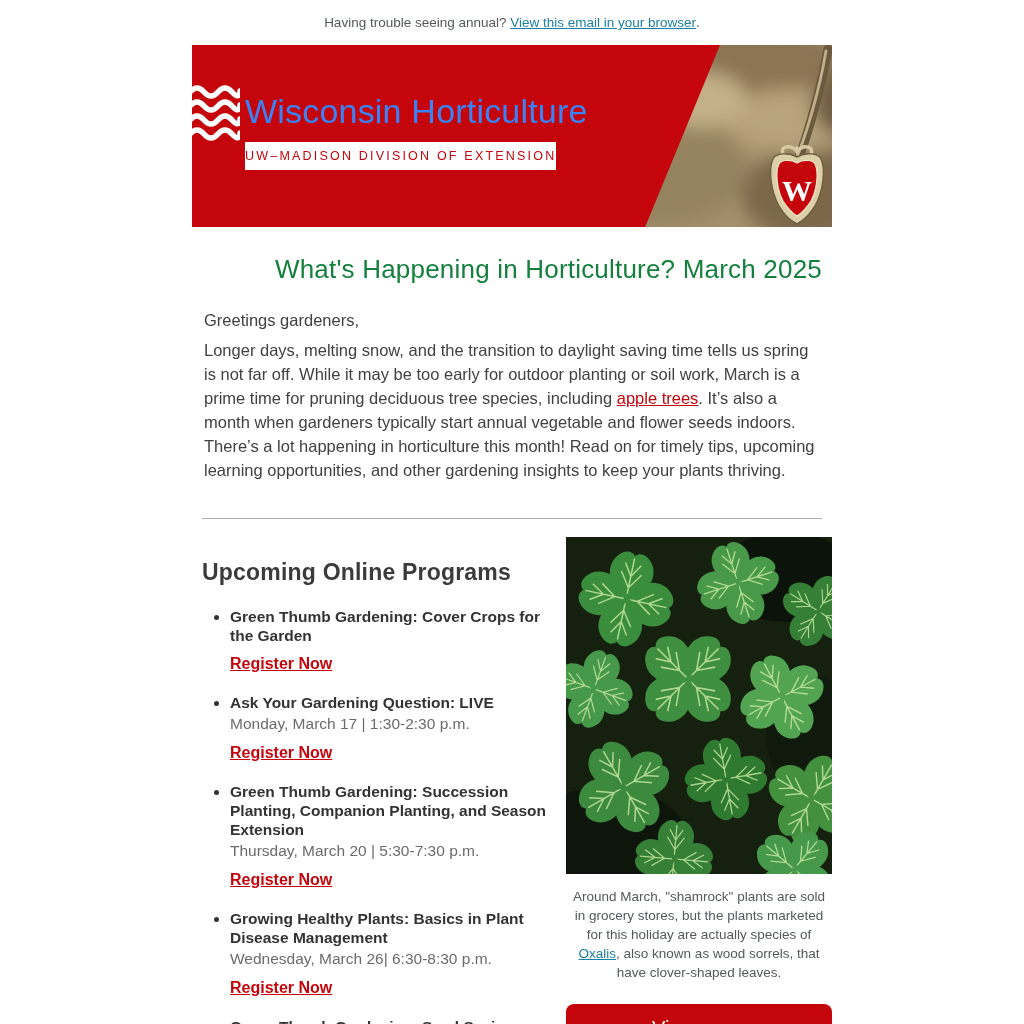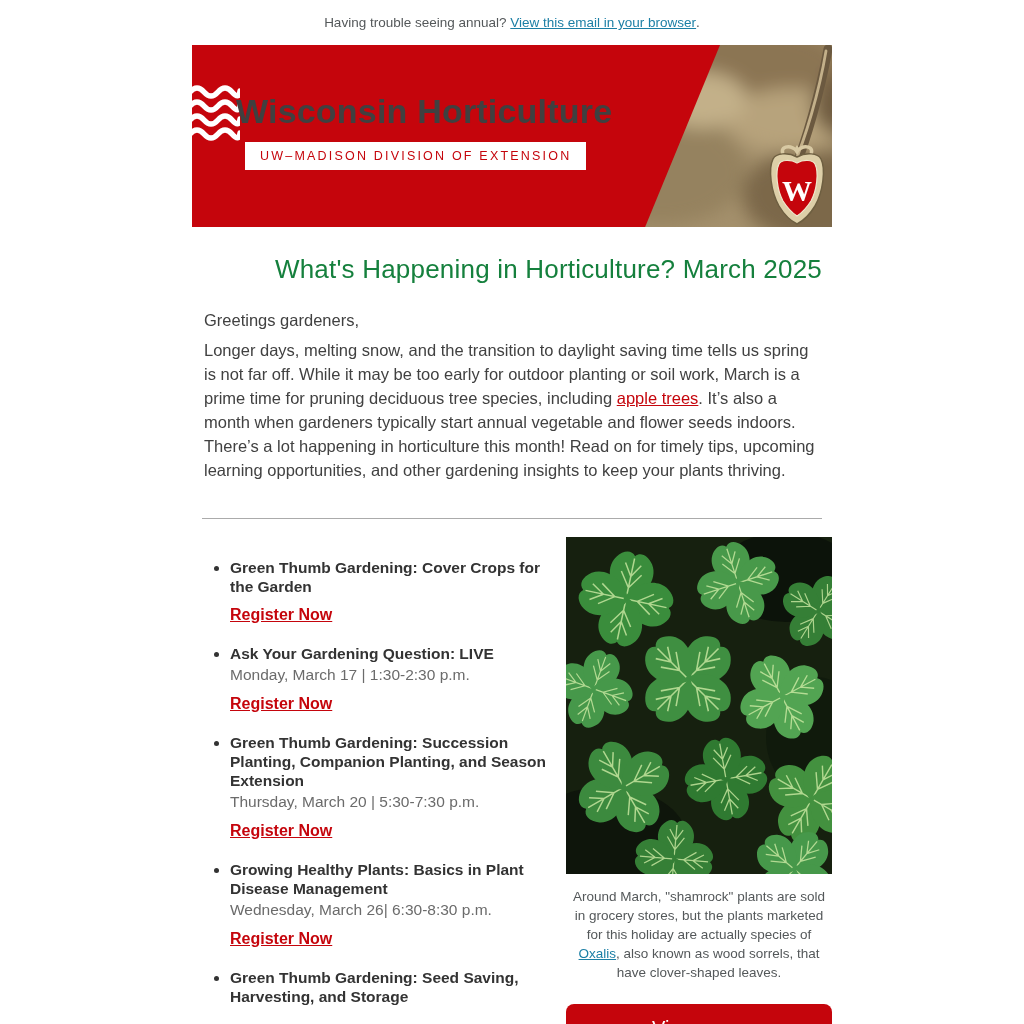--- a/index.html
+++ b/index.html
@@ -11,24 +11,24 @@
   .preheader { height:45px; display:flex; align-items:center; justify-content:center;
     font-size:13.5px; color:#54585a; }
   .preheader a { color:#1c7fa5; text-decoration:underline; cursor:pointer; }
 
   
   .banner { position:relative; height:182px; overflow:hidden; }
   .banner-photo { position:absolute; inset:0; }
   .banner-red { position:absolute; inset:0; background:#c5050c;
     clip-path:polygon(0 0, 82.5% 0, 70.8% 100%, 0 100%); }
   .waves { position:absolute; left:-4px; top:38px; }
-  .brand { position:absolute; left:44px; top:47px; color:#404040; font-size:34px;
-    font-weight:700; letter-spacing:0.2px; white-space:nowrap; }
+  .brand { position:absolute; left:53px; top:47px; color:#3b82f6; font-size:34px;
+    font-weight:400; letter-spacing:0.2px; white-space:nowrap; }
   .tagline-box { position:absolute; left:53px; top:97px; height:28px; background:#ffffff;
-    display:flex; align-items:center; padding:0 15px; }
+    display:flex; align-items:center; padding:0 0; }
   .tagline-box span { color:#c5050c; font-size:12.5px; letter-spacing:2.2px; font-weight:500;
     white-space:nowrap; }
   .crest { position:absolute; left:574px; top:98px; }
 
   
   .title { margin:27px 10px 0; text-align:right; font-size:26px; font-weight:400;
     color:#15803d; letter-spacing:0.2px; }
   .greeting { margin:23px 12px 0; font-size:16.5px; color:#414141; line-height:24px; }
   .intro { margin:6px 12px 0; font-size:16.5px; color:#414141; line-height:24px; }
   .intro a { color:#c5050c; font-weight:400; text-decoration:underline; cursor:pointer; }
@@ -136,20 +136,21 @@
 
   <p class="greeting">Greetings gardeners,</p>
 
   <p class="intro"><span>Longer days, melting snow, and the transition to daylight saving time tells us spring is not far off. While it may be too early for outdoor planting or soil work, March is a prime time for pruning deciduous tree species, including </span><a>apple trees</a><span>. It’s also a month when gardeners typically start annual vegetable and flower seeds indoors. There’s a lot happening in horticulture this month! Read on for timely tips, upcoming learning opportunities, and other gardening insights to keep your plants thriving.</span></p>
 
   <hr class="divider">
 
   <div class="columns">
 
     <div class="col-left">
+      <h2 class="programs-heading">Upcoming Online Programs</h2>
       <ul class="programs-list">
         <li>
           <div class="prog-title">Green Thumb Gardening: Cover Crops for the Garden</div>
           <a class="prog-reg">Register Now</a>
         </li>
         <li>
           <div class="prog-title">Ask Your Gardening Question: LIVE</div>
           <div class="prog-when">Monday, March 17 | 1:30-2:30 p.m.</div>
           <a class="prog-reg">Register Now</a>
         </li>

